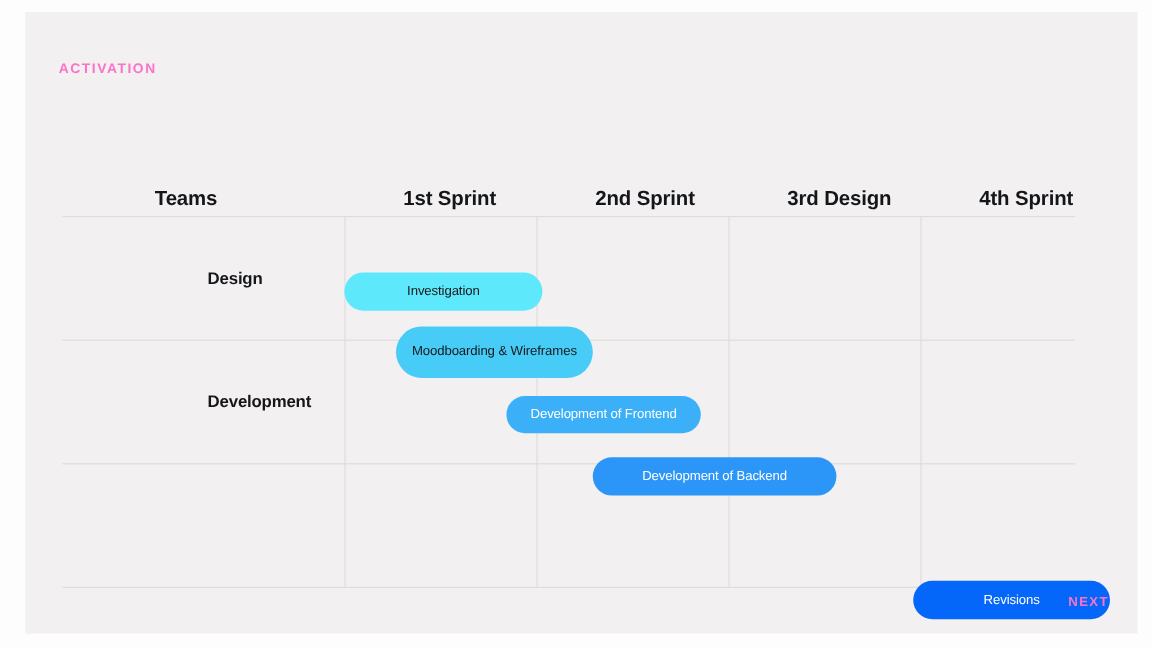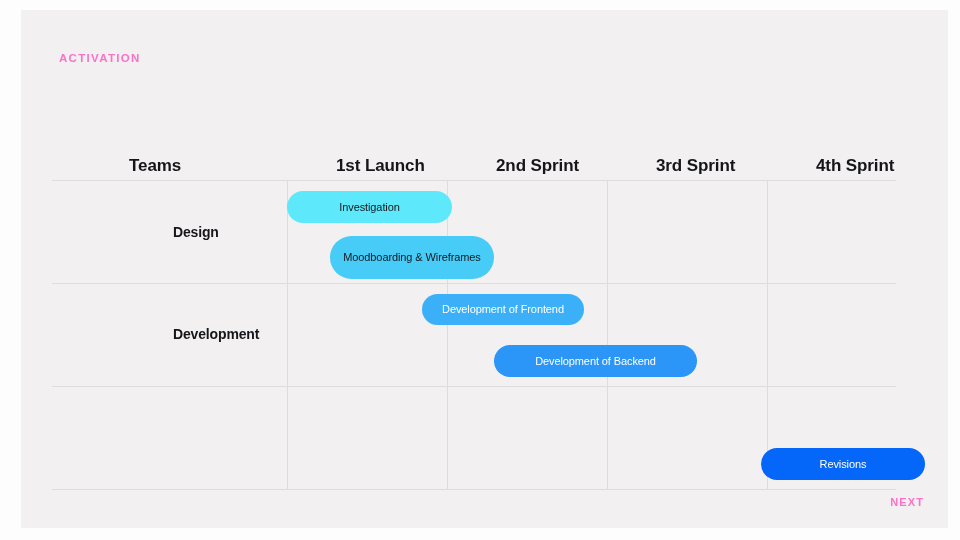--- a/index.html
+++ b/index.html
@@ -20,21 +20,21 @@
     left: 21px;
     top: 10px;
     width: 927px;
     height: 518px;
     background: #f2f0f0;
   }
 
   
   #eyebrow {
     position: absolute;
-    left: 38px;
+    left: 28px;
     top: 42px;
     font-size: 11.5px;
     font-weight: bold;
     letter-spacing: 1.3px;
     color: #fb72c8;
     text-align: right;
   }
   #title {
     position: absolute;
     left: 30px;
@@ -107,20 +107,21 @@
     border-radius: 22px;
     display: flex;
     align-items: center;
     justify-content: center;
     text-align: right;
     font-size: 11px;
     line-height: 1.28;
     letter-spacing: -0.1px;
     box-sizing: border-box;
     padding: 0 10px;
+    margin-top: 36px;
   }
 
   
   #next {
     position: absolute;
     right: 24px;
     bottom: 20px;
     font-size: 11px;
     font-weight: bold;
     letter-spacing: 1.1px;
@@ -130,23 +131,23 @@
 </head>
 <body>
 
 <div id="slide">
 
   <div id="eyebrow">ACTIVATION</div>
 
   <div id="table">
 
     <div class="col-head" style="left:77px">Teams</div>
-    <div class="col-head" style="left:284px">1st Launch</div>
+    <div class="col-head" style="left:284px">1st Sprint</div>
     <div class="col-head" style="left:444px">2nd Sprint</div>
-    <div class="col-head" style="left:604px">3rd Sprint</div>
+    <div class="col-head" style="left:604px">3rd Design</div>
     <div class="col-head" style="left:764px">4th Sprint</div>
 
     <div class="head-rule"></div>
     <div class="row-rule" style="top:141px"></div>
     <div class="row-rule" style="top:244px"></div>
     <div class="row-rule" style="top:347px"></div>
 
     <div class="col-rule" style="left:235px"></div>
     <div class="col-rule" style="left:395px"></div>
     <div class="col-rule" style="left:555px"></div>

